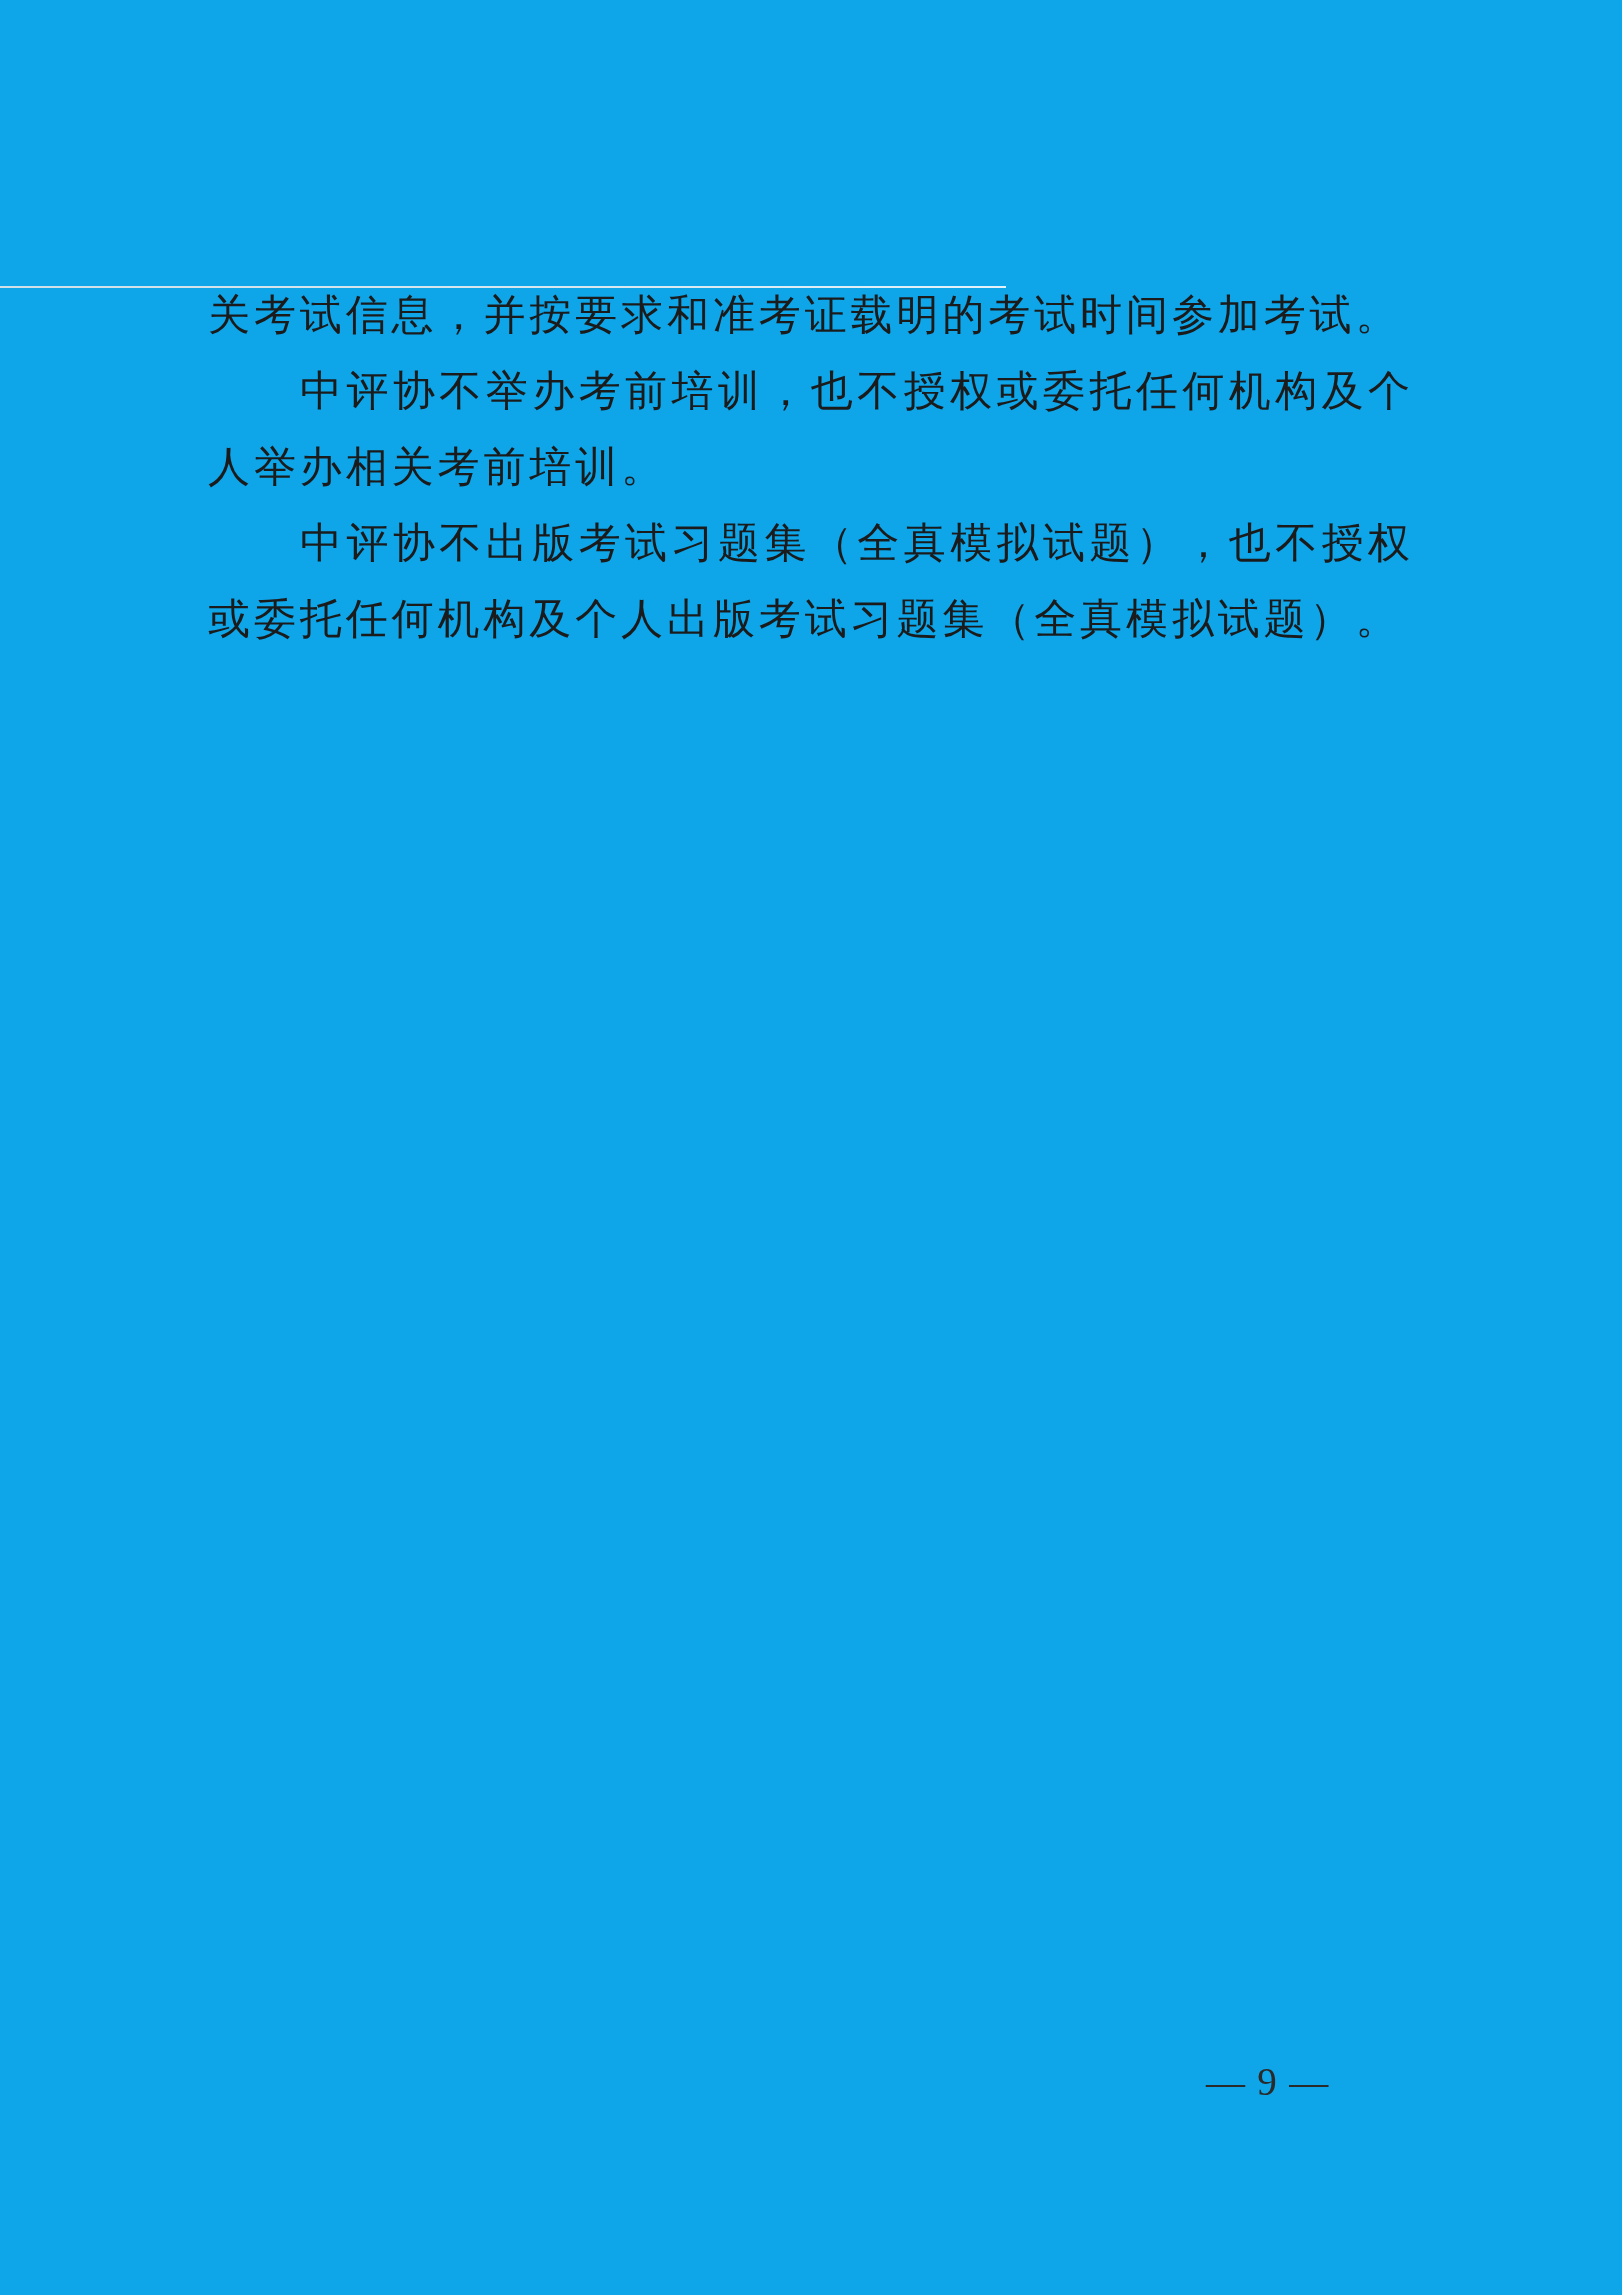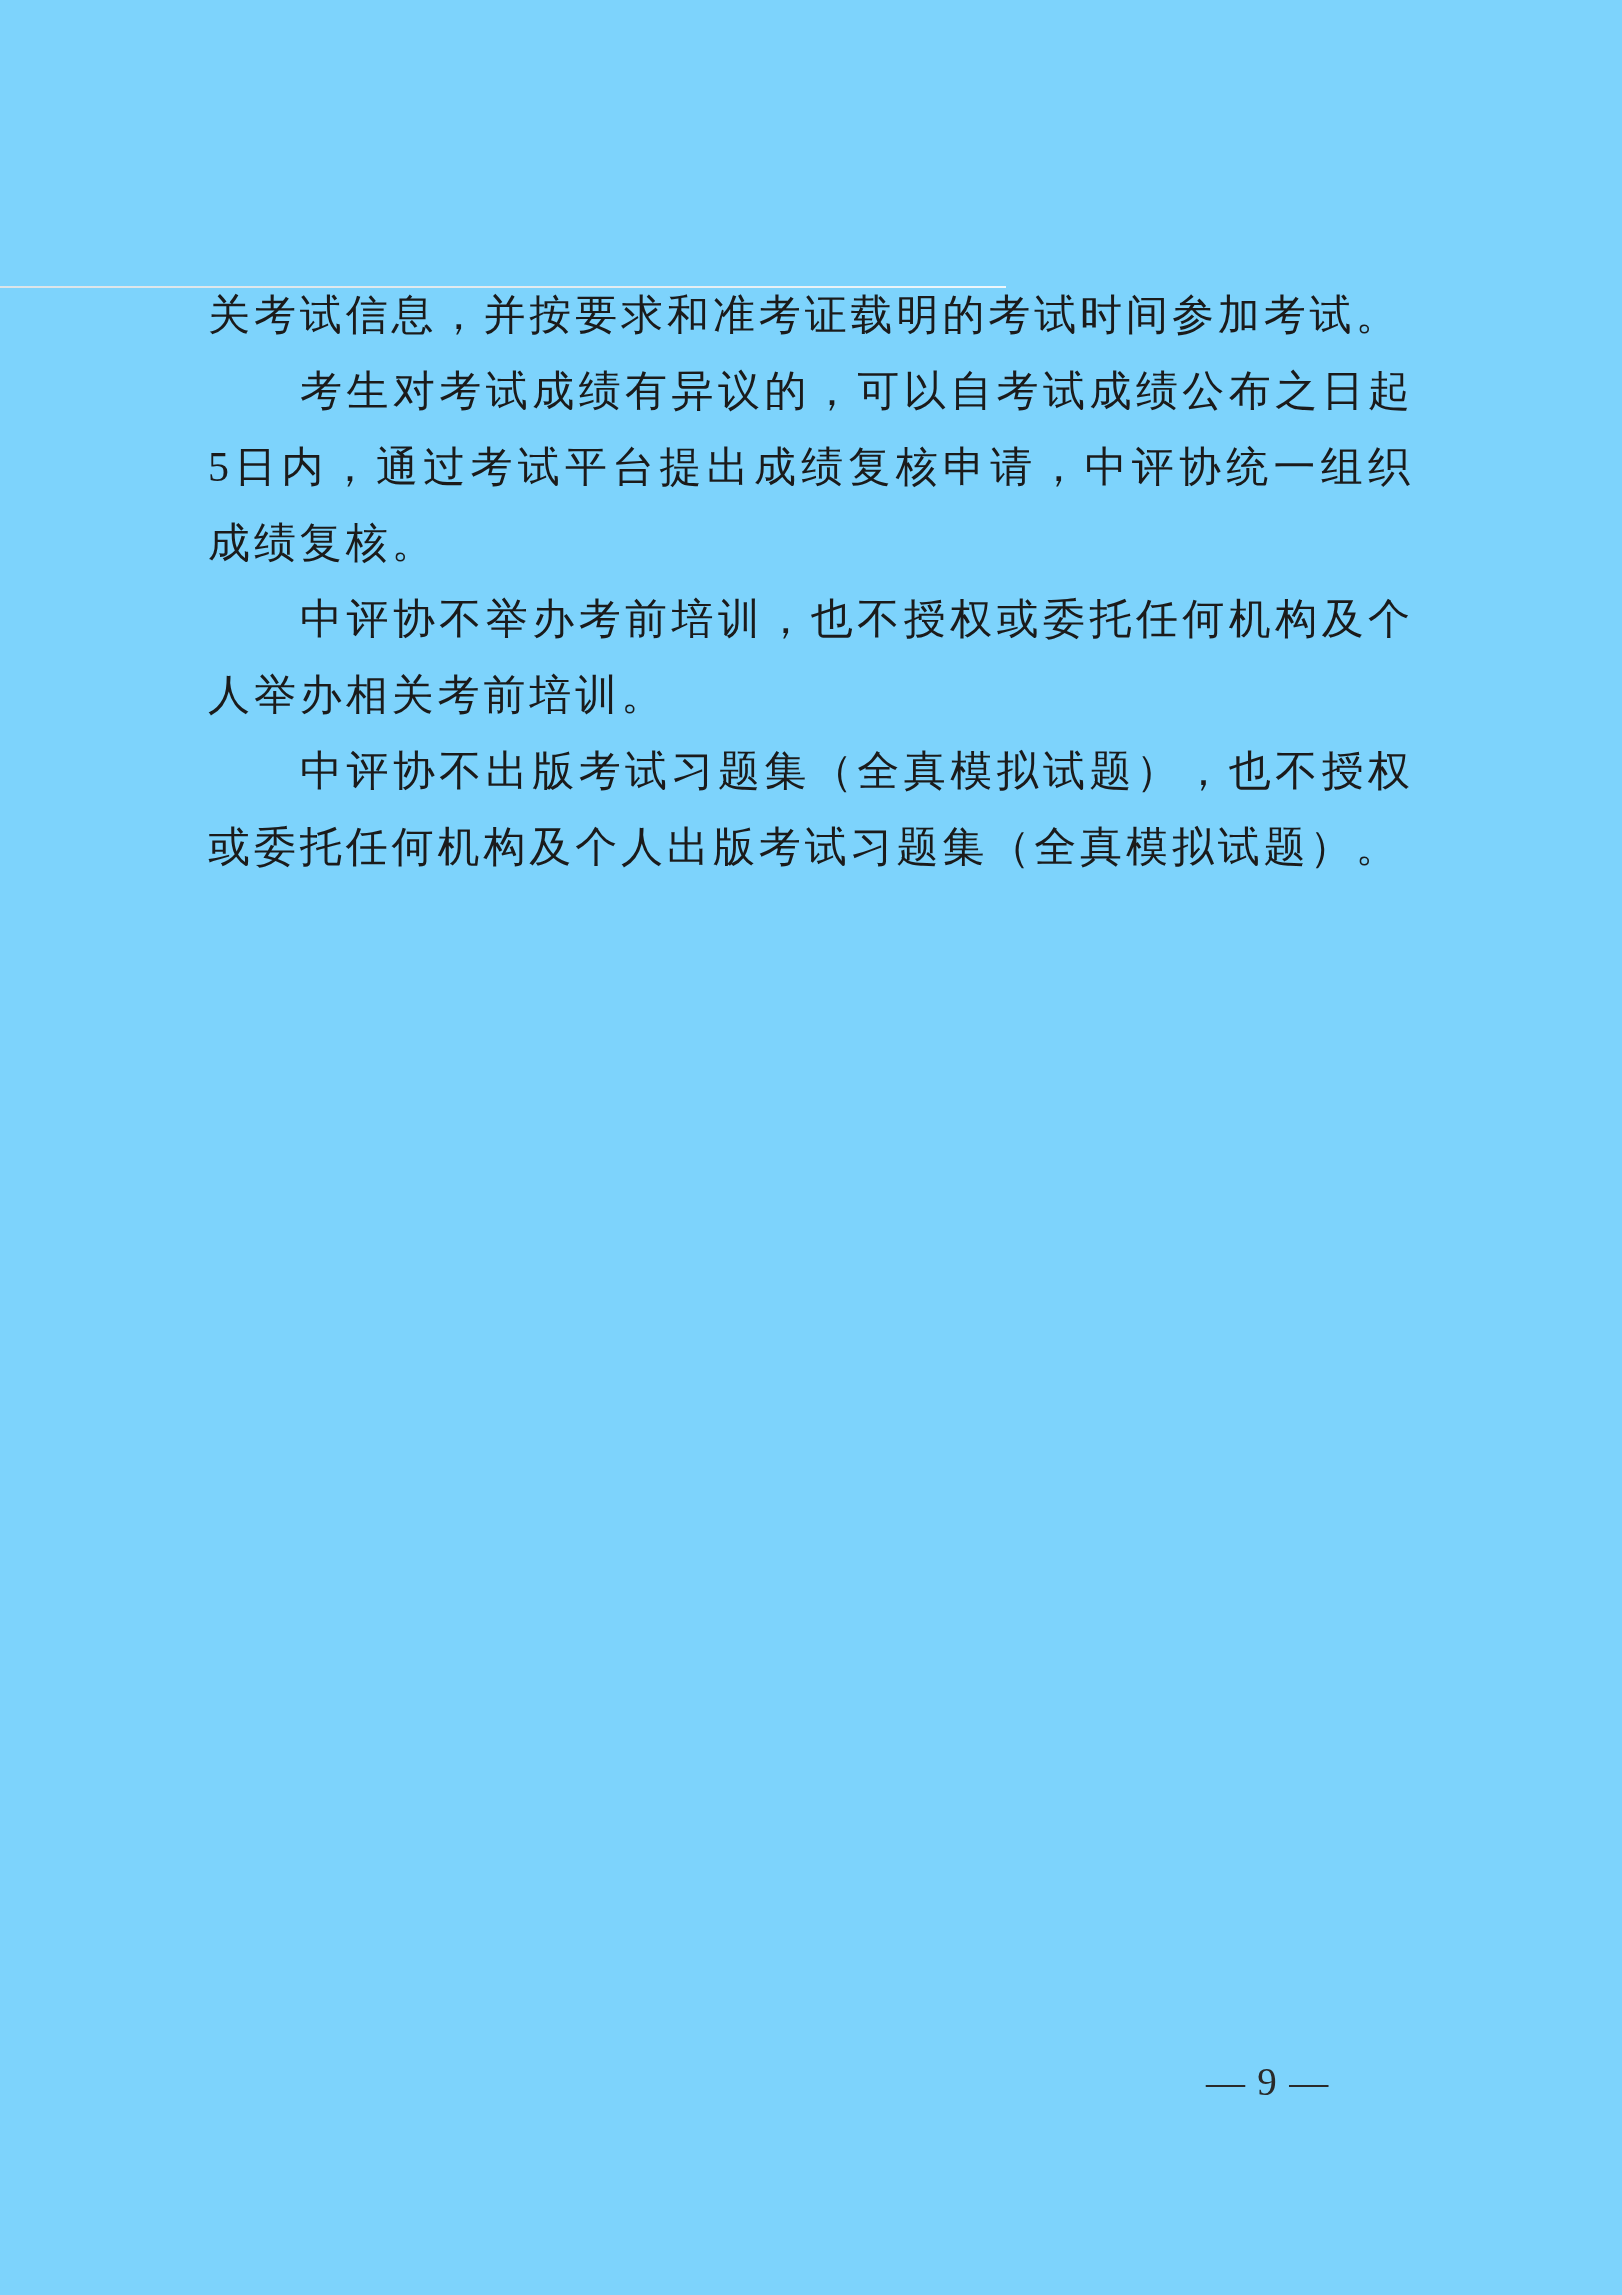--- a/index.html
+++ b/index.html
@@ -4,21 +4,21 @@
 <style>
   html, body {
     margin: 0;
     padding: 0;
     background: #ffffff;
   }
   .page {
     position: relative;
     width: 1622px;
     height: 2295px;
-    background: #7dd3fc;
+    background: #0ea5e9;
     overflow: hidden;
     font-family: "Liberation Serif", "DejaVu Serif", serif;
     color: #1b1b1b;
   }
   
   .scan-artifact {
     position: absolute;
     left: 0;
     top: 286px;
     width: 62%;
@@ -58,21 +58,20 @@
   }
 </style>
 </head>
 <body>
 
 <div class="page">
   <div class="scan-artifact"></div>
 
   <main class="text-block">
       <p class="para">关考试信息，并按要求和准考证载明的考试时间参加考试。</p>
-      <p class="para indent">考生对考试成绩有异议的，可以自考试成绩公布之日起5日内，通过考试平台提出成绩复核申请，中评协统一组织成绩复核。</p>
       <p class="para indent">中评协不举办考前培训，也不授权或委托任何机构及个人举办相关考前培训。</p>
       <p class="para indent">中评协不出版考试习题集（全真模拟试题），也不授权或委托任何机构及个人出版考试习题集（全真模拟试题）。</p>
     </main>
 
   <footer class="page-footer">
     <span>— 9 —</span>
   </footer>
 </div>
 
 

